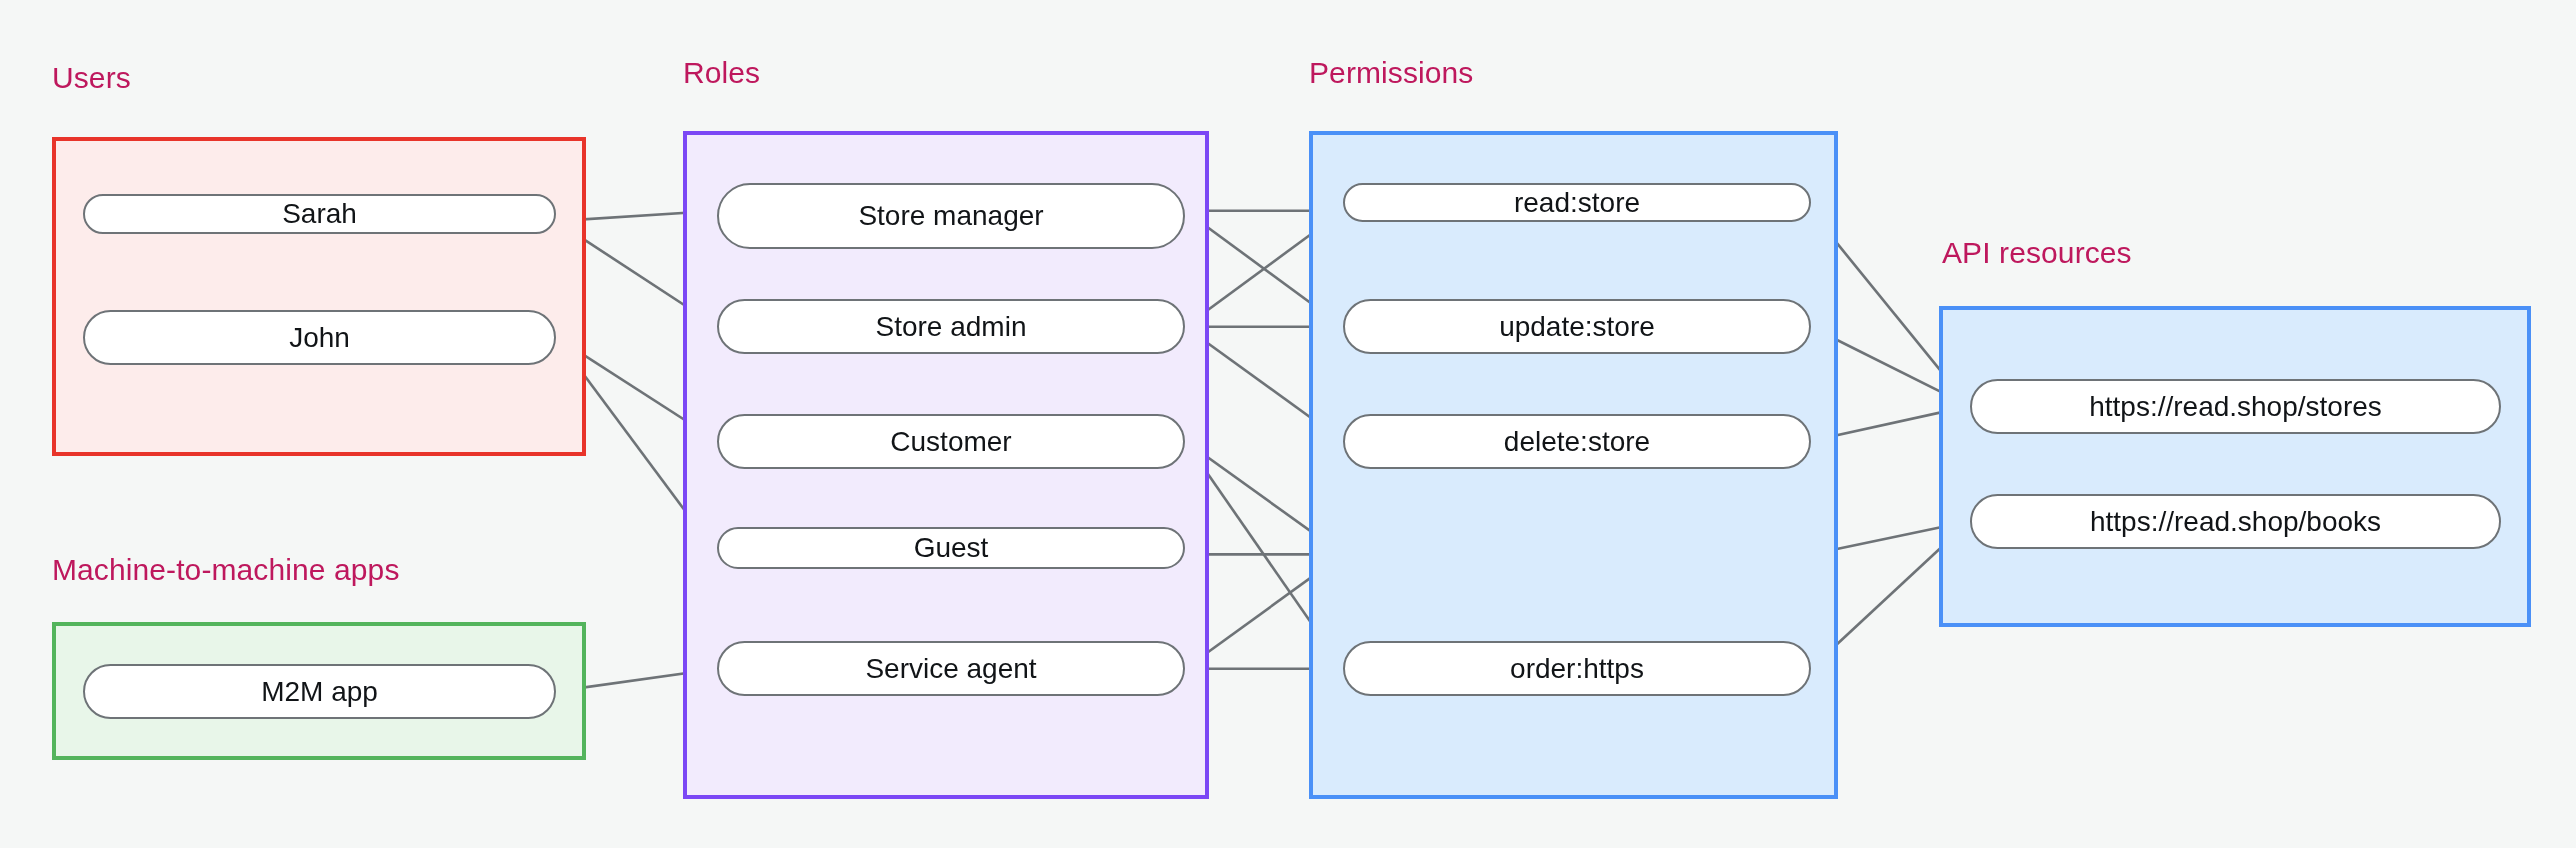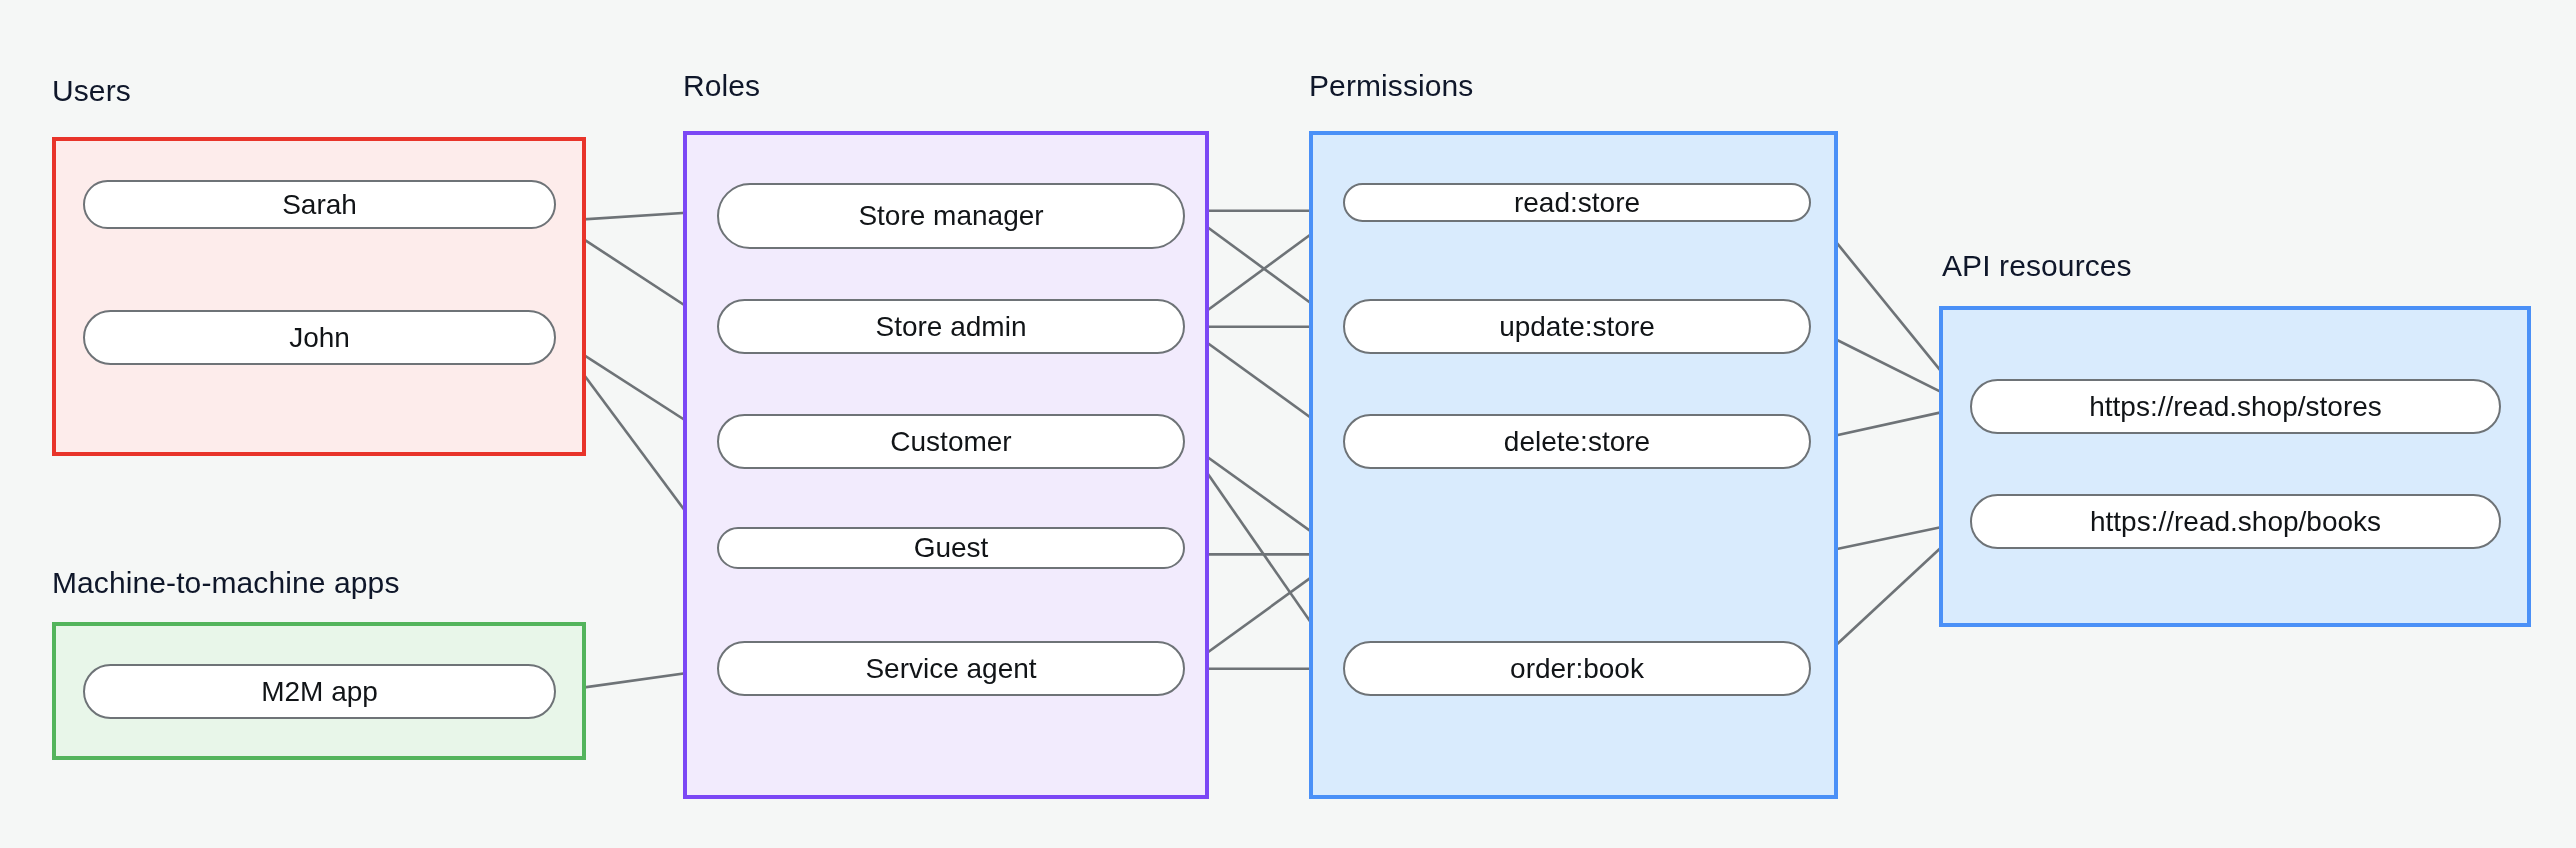--- a/index.html
+++ b/index.html
@@ -12,23 +12,22 @@
   }
   #canvas{position:absolute;inset:0;width:2576px;height:848px;}
 
   
   #edges{position:absolute;left:0;top:0;width:2576px;height:848px;z-index:1;pointer-events:none;}
 
   
   .group{position:absolute;box-sizing:border-box;z-index:2;}
   .group-label{
     position:absolute;z-index:3;
-    font-size:30px;color:#0f172a;white-space:nowrap;
+    font-size:30px;color:#be185d;white-space:nowrap;
     letter-spacing:0.1px;
-    margin-top:13px;
   }
   .grp-users{border:4.4px solid #e8342a;background:#fdeceb;}
   .grp-roles{border:4.4px solid #7b47f5;background:#f2ebfd;}
   .grp-perms{border:4.4px solid #4a90f7;background:#d9ebfd;}
   .grp-api{border:4.4px solid #4a90f7;background:#d9ebfd;}
   .grp-m2m{border:4.4px solid #53b45c;background:#e8f6e9;}
 
   
   .pill{
     position:absolute;z-index:4;box-sizing:border-box;
@@ -73,41 +72,41 @@
       <circle cx="1539" cy="374.5" r="9" fill="#6e7377"></circle>
       <circle cx="1539" cy="505.5" r="9" fill="#6e7377"></circle>
       <circle cx="1539" cy="635.5" r="9" fill="#6e7377"></circle>
       <circle cx="1539" cy="766.5" r="9" fill="#6e7377"></circle>
       <circle cx="2257" cy="465.5" r="9" fill="#6e7377"></circle>
       <circle cx="2257" cy="597.5" r="9" fill="#6e7377"></circle>
     </svg>
 
   <div class="group-label" style="left:52px;top:61px;">Users</div>
   <div class="group grp-users" style="left:52px;top:137px;width:534px;height:319px;"></div>
-  <div class="pill" style="left:83px;top:180px;width:473px;height:49px;">Sarah</div>
+  <div class="pill" style="left:83px;top:194px;width:473px;height:40px;">Sarah</div>
   <div class="pill" style="left:83px;top:310px;width:473px;height:55px;">John</div>
 
   <div class="group-label" style="left:52px;top:553px;">Machine-to-machine apps</div>
   <div class="group grp-m2m" style="left:52px;top:622px;width:534px;height:138px;"></div>
   <div class="pill" style="left:83px;top:664px;width:473px;height:55px;">M2M app</div>
 
   <div class="group-label" style="left:683px;top:56px;">Roles</div>
   <div class="group grp-roles" style="left:683px;top:131px;width:526px;height:668px;"></div>
   <div class="pill" style="left:717px;top:183px;width:468px;height:66px;">Store manager</div>
   <div class="pill" style="left:717px;top:299px;width:468px;height:55px;">Store admin</div>
   <div class="pill" style="left:717px;top:414px;width:468px;height:55px;">Customer</div>
   <div class="pill" style="left:717px;top:527px;width:468px;height:42px;">Guest</div>
   <div class="pill" style="left:717px;top:641px;width:468px;height:55px;">Service agent</div>
 
   <div class="group-label" style="left:1309px;top:56px;">Permissions</div>
   <div class="group grp-perms" style="left:1309px;top:131px;width:529px;height:668px;"></div>
   <div class="pill" style="left:1343px;top:183px;width:468px;height:39px;">read:store</div>
   <div class="pill" style="left:1343px;top:414px;width:468px;height:55px;">delete:store</div>
   <div class="pill" style="left:1343px;top:299px;width:468px;height:55px;">update:store</div>
-  <div class="pill" style="left:1343px;top:641px;width:468px;height:55px;">order:book</div>
+  <div class="pill" style="left:1343px;top:641px;width:468px;height:55px;">order:https</div>
 
   <div class="group-label" style="left:1942px;top:236px;">API resources</div>
   <div class="group grp-api" style="left:1939px;top:306px;width:592px;height:321px;"></div>
   <div class="pill" style="left:1970px;top:379px;width:531px;height:55px;">https://read.shop/stores</div>
   <div class="pill" style="left:1970px;top:494px;width:531px;height:55px;">https://read.shop/books</div>
 
 </div>
 
 
 </body></html>

